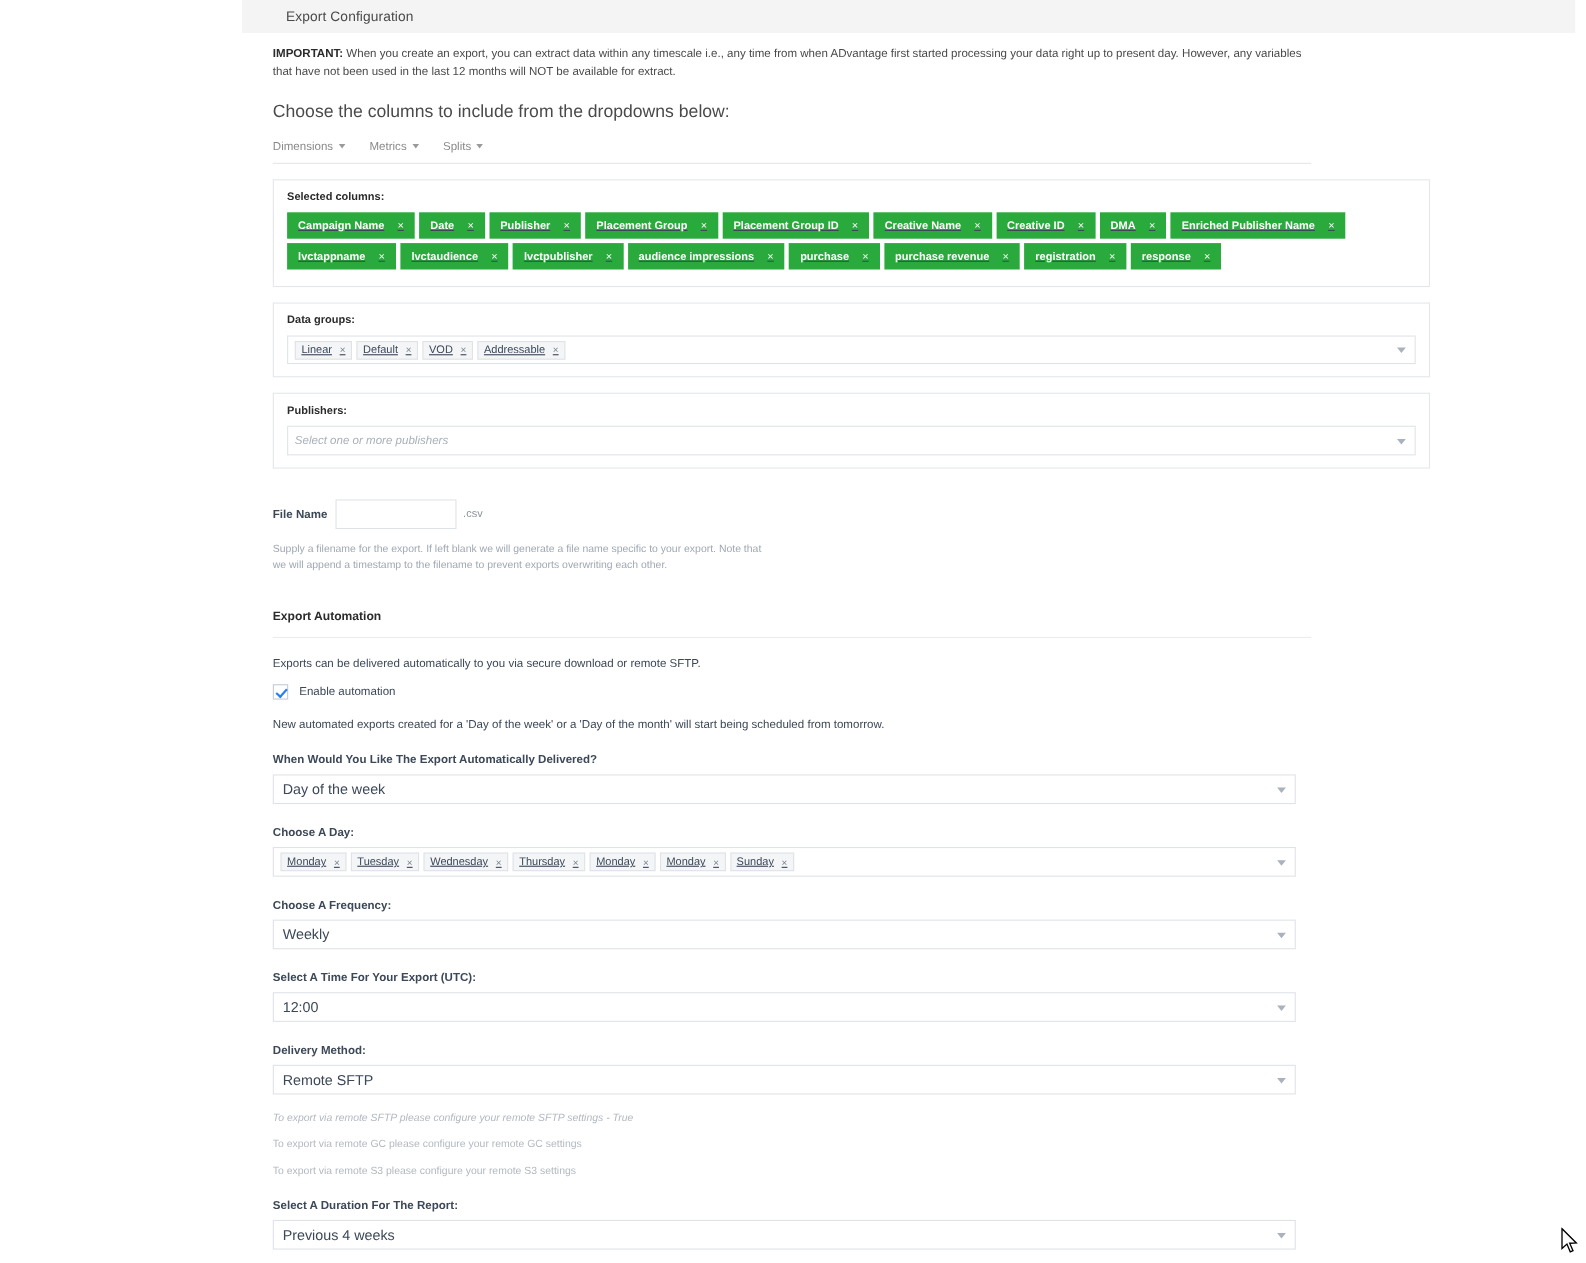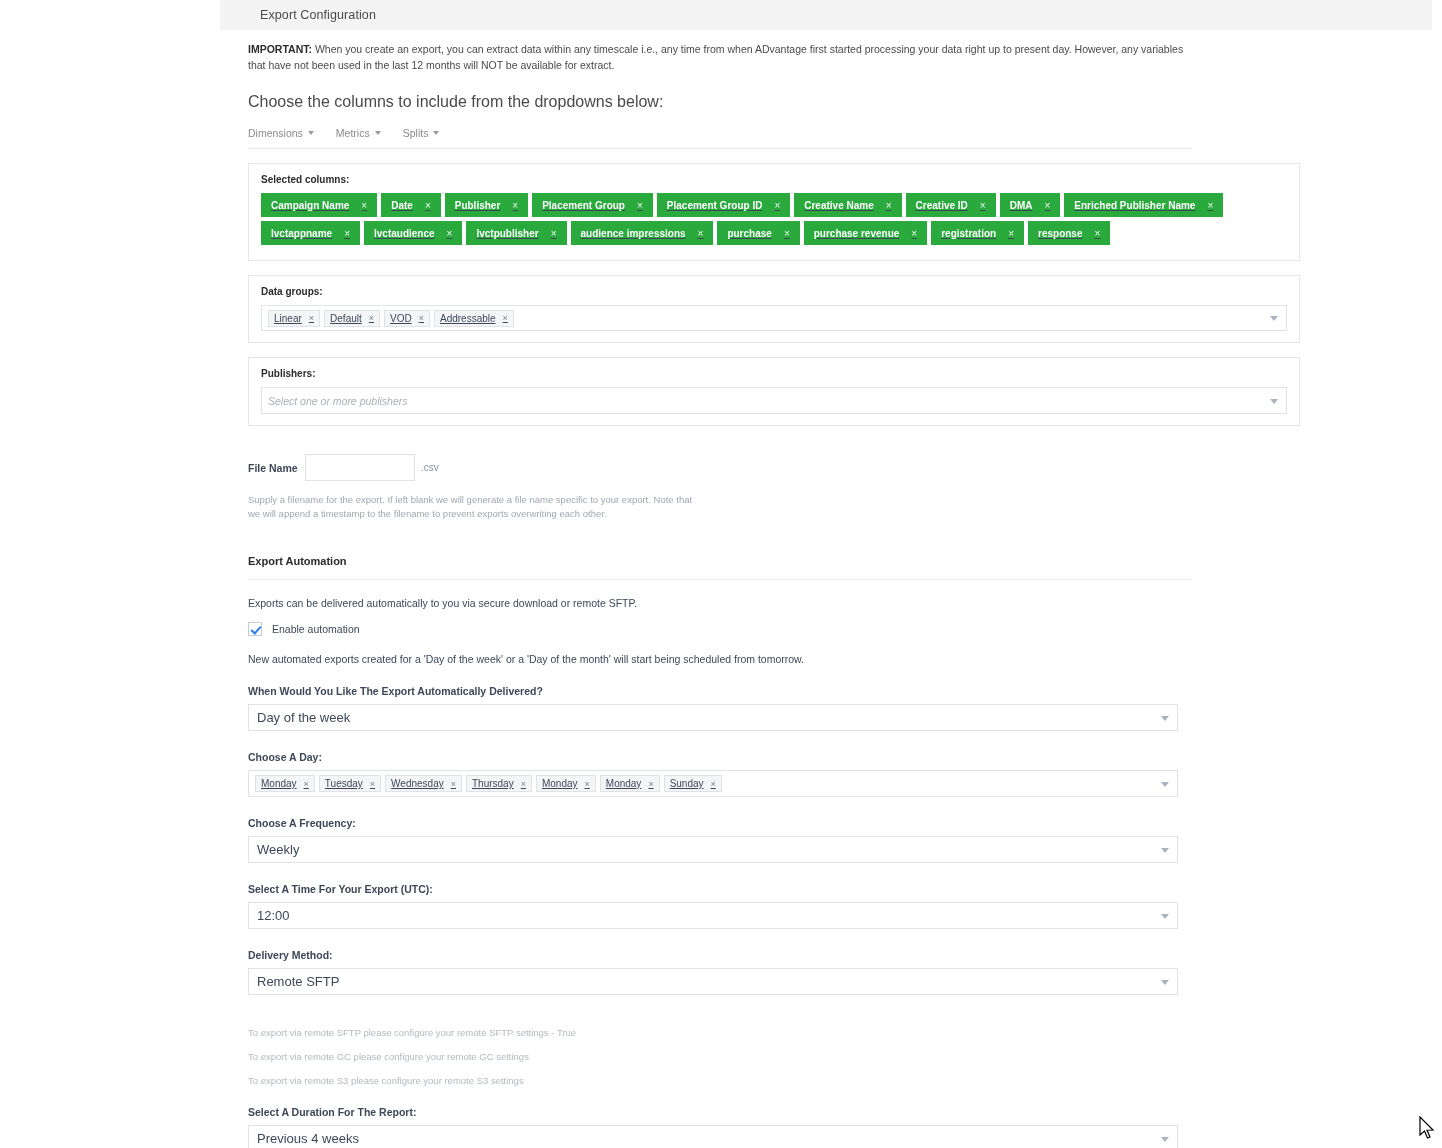--- a/index.html
+++ b/index.html
@@ -218,21 +218,21 @@
     font-size: 10.5px; font-weight: bold;
     color: #3c4858; margin-bottom: 7px;
   }
   .field .selbox { height: 27px; }
   .val { font-size: 13px; color: #3c4858; padding-left: 2px; }
   .note {
     font-size: 9.5px;
     color: #b3b9c0;
     margin-top: 13px;
   }
-  .note.first { margin-top: 32px; }
+  .note.first { margin-top: 16px; font-style: italic; }
 
   .cursor {
     position: absolute;
     left: 1418px; top: 1116px;
     width: 18px; height: 26px;
     pointer-events: none;
   }
 </style>
 </head>
 <body>

